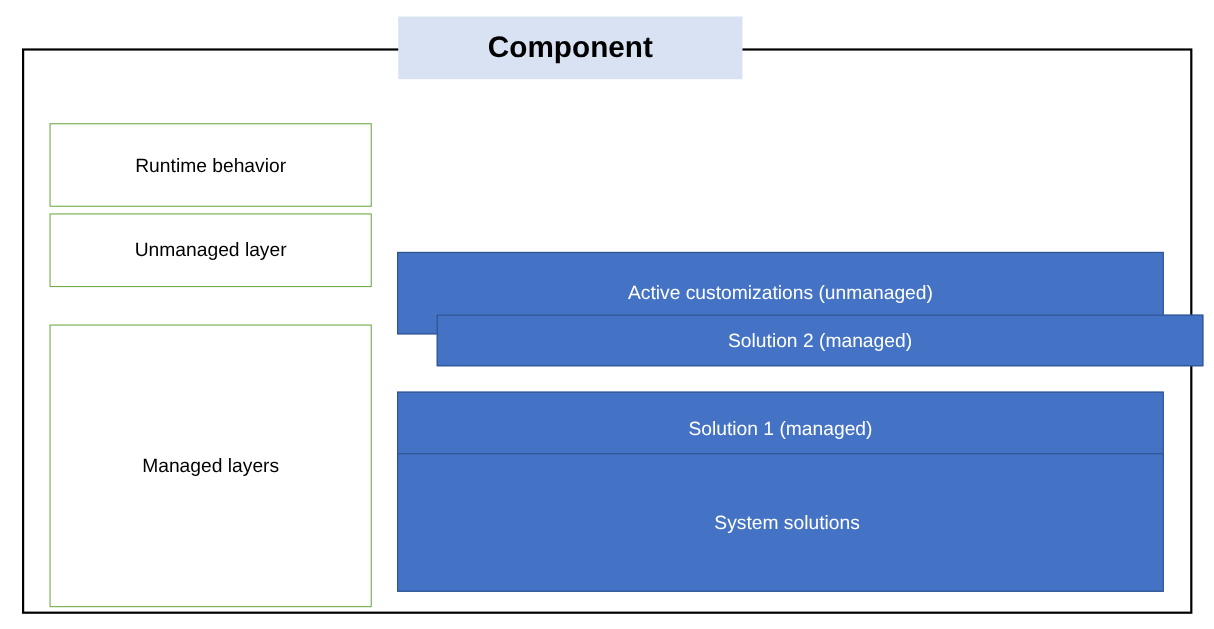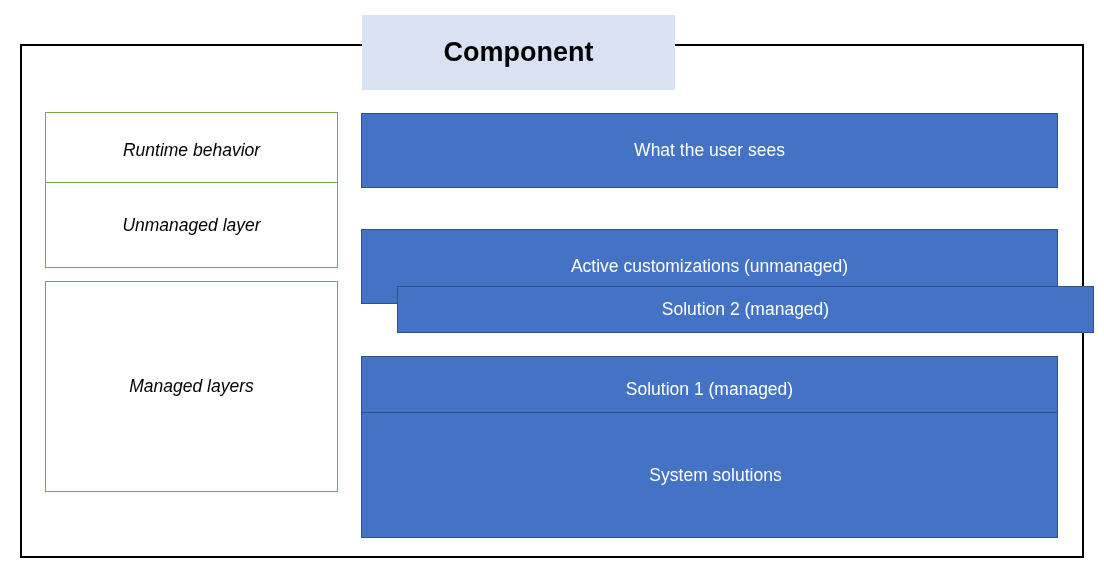--- a/index.html
+++ b/index.html
@@ -24,21 +24,21 @@
     border: 2px solid #000000;
     background: #ffffff;
     box-sizing: border-box;
     z-index: 1;
   }
   .title-box {
     position: absolute;
     left: 362px;
     top: 15px;
     width: 313px;
-    height: 75px;
+    height: 57px;
     background: #D9E2F3;
     display: flex;
     align-items: center;
     justify-content: center;
     z-index: 2;
   }
   .title-box .title-text {
     font-size: 27px;
     font-weight: bold;
     color: #000000;
@@ -51,25 +51,24 @@
     background: #ffffff;
     border: 1.5px solid #70AD47;
     box-sizing: border-box;
     display: flex;
     align-items: center;
     justify-content: center;
     color: #000000;
     font-size: 17.5px;
     z-index: 2;
     text-align: left;
-    font-style: italic;
   }
   .green-box.runtime   { top: 112px; height: 76px; }
-  .green-box.unmanaged { top: 182px; height: 86px; }
-  .green-box.managed   { top: 281px; height: 211px; }
+  .green-box.unmanaged { top: 194px; height: 67px; }
+  .green-box.managed   { top: 295px; height: 257px; }
 
   .blue-box {
     position: absolute;
     left: 361px;
     width: 697px;
     background: #4472C4;
     border: 1px solid #2F528F;
     box-sizing: border-box;
     display: flex;
     align-items: center;
@@ -101,23 +100,20 @@
   </div>
 
   <div class="green-box unmanaged">
     <span>Unmanaged layer</span>
   </div>
 
   <div class="green-box managed">
     <span>Managed layers</span>
   </div>
 
-  <div class="blue-box user-sees">
-    <span>What the user sees</span>
-  </div>
 
   <div class="blue-box active">
     <span>Active customizations (unmanaged)</span>
   </div>
 
   <div class="blue-box solution2">
     <span>Solution 2 (managed)</span>
   </div>
 
   <div class="blue-box solution1">

